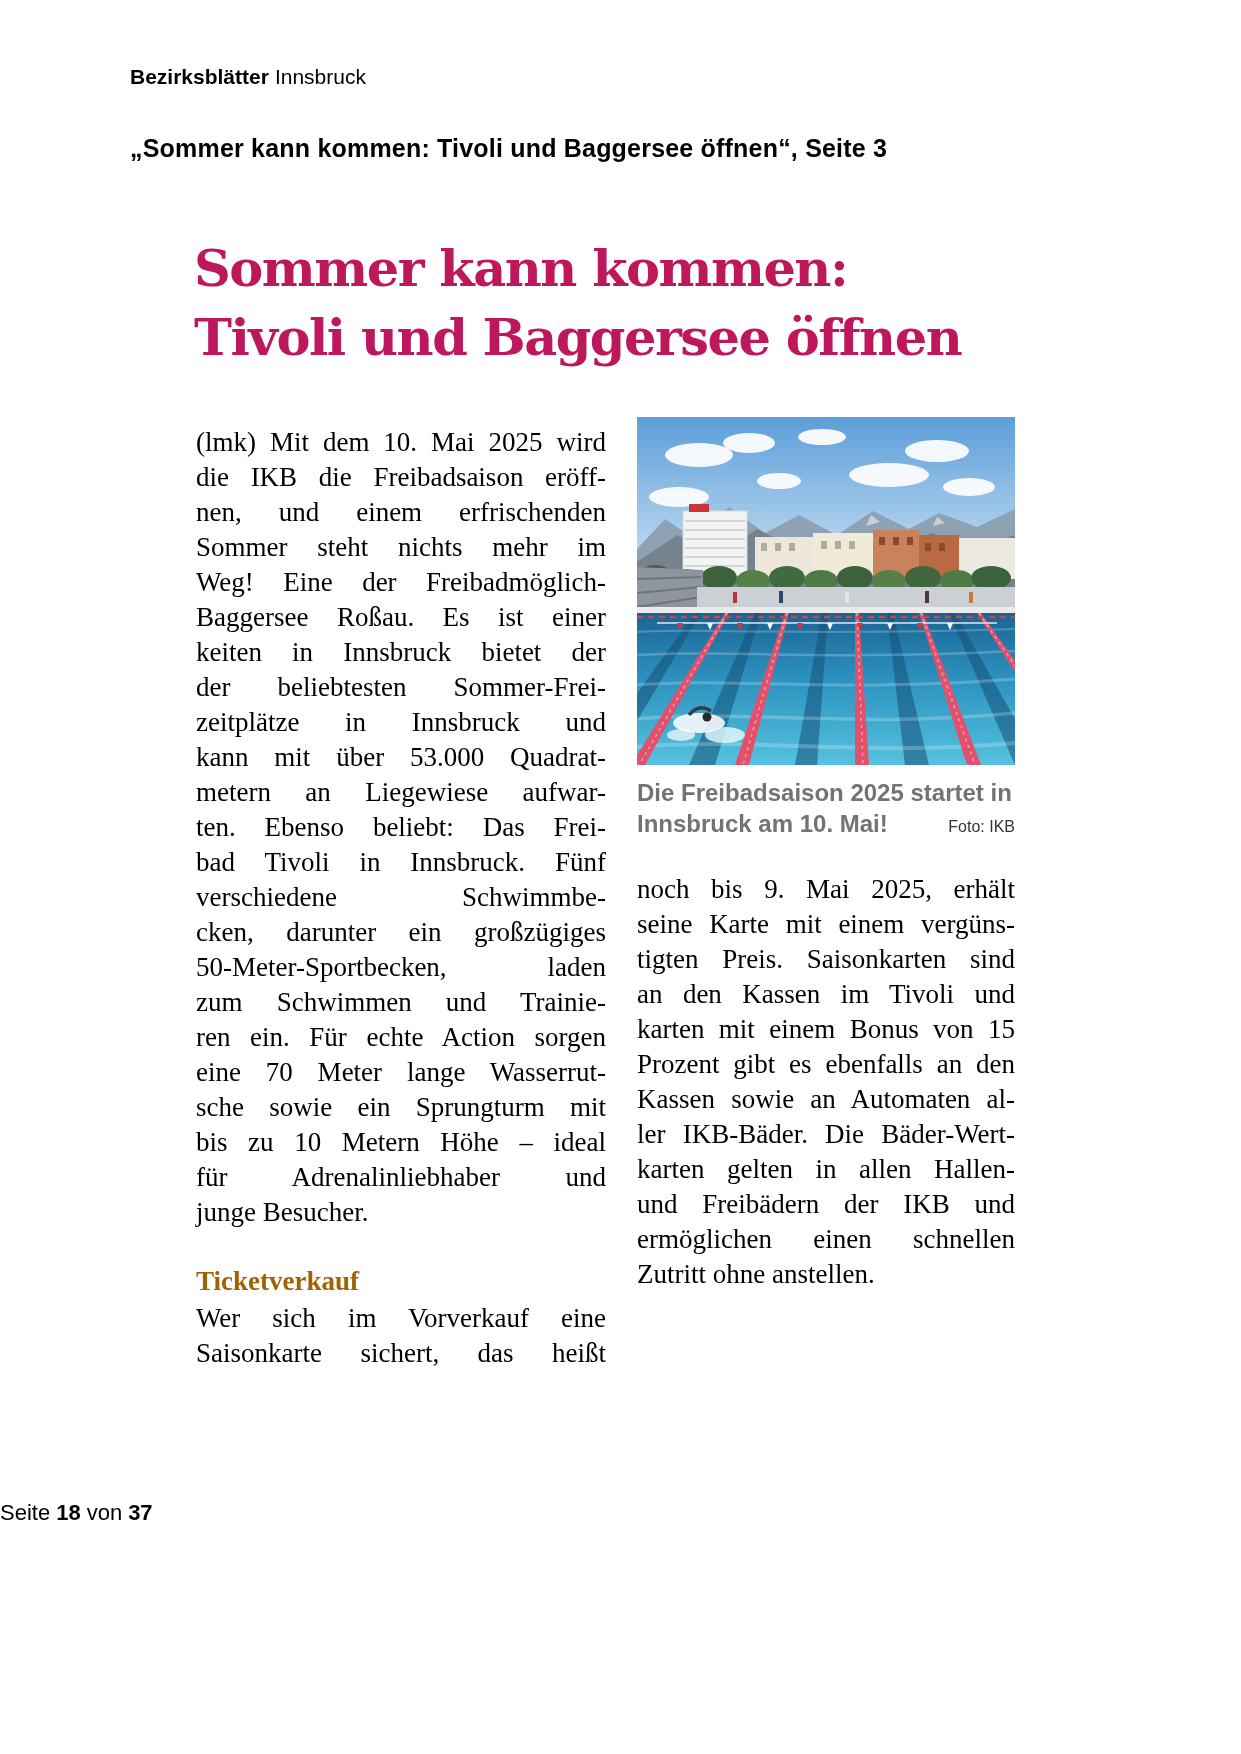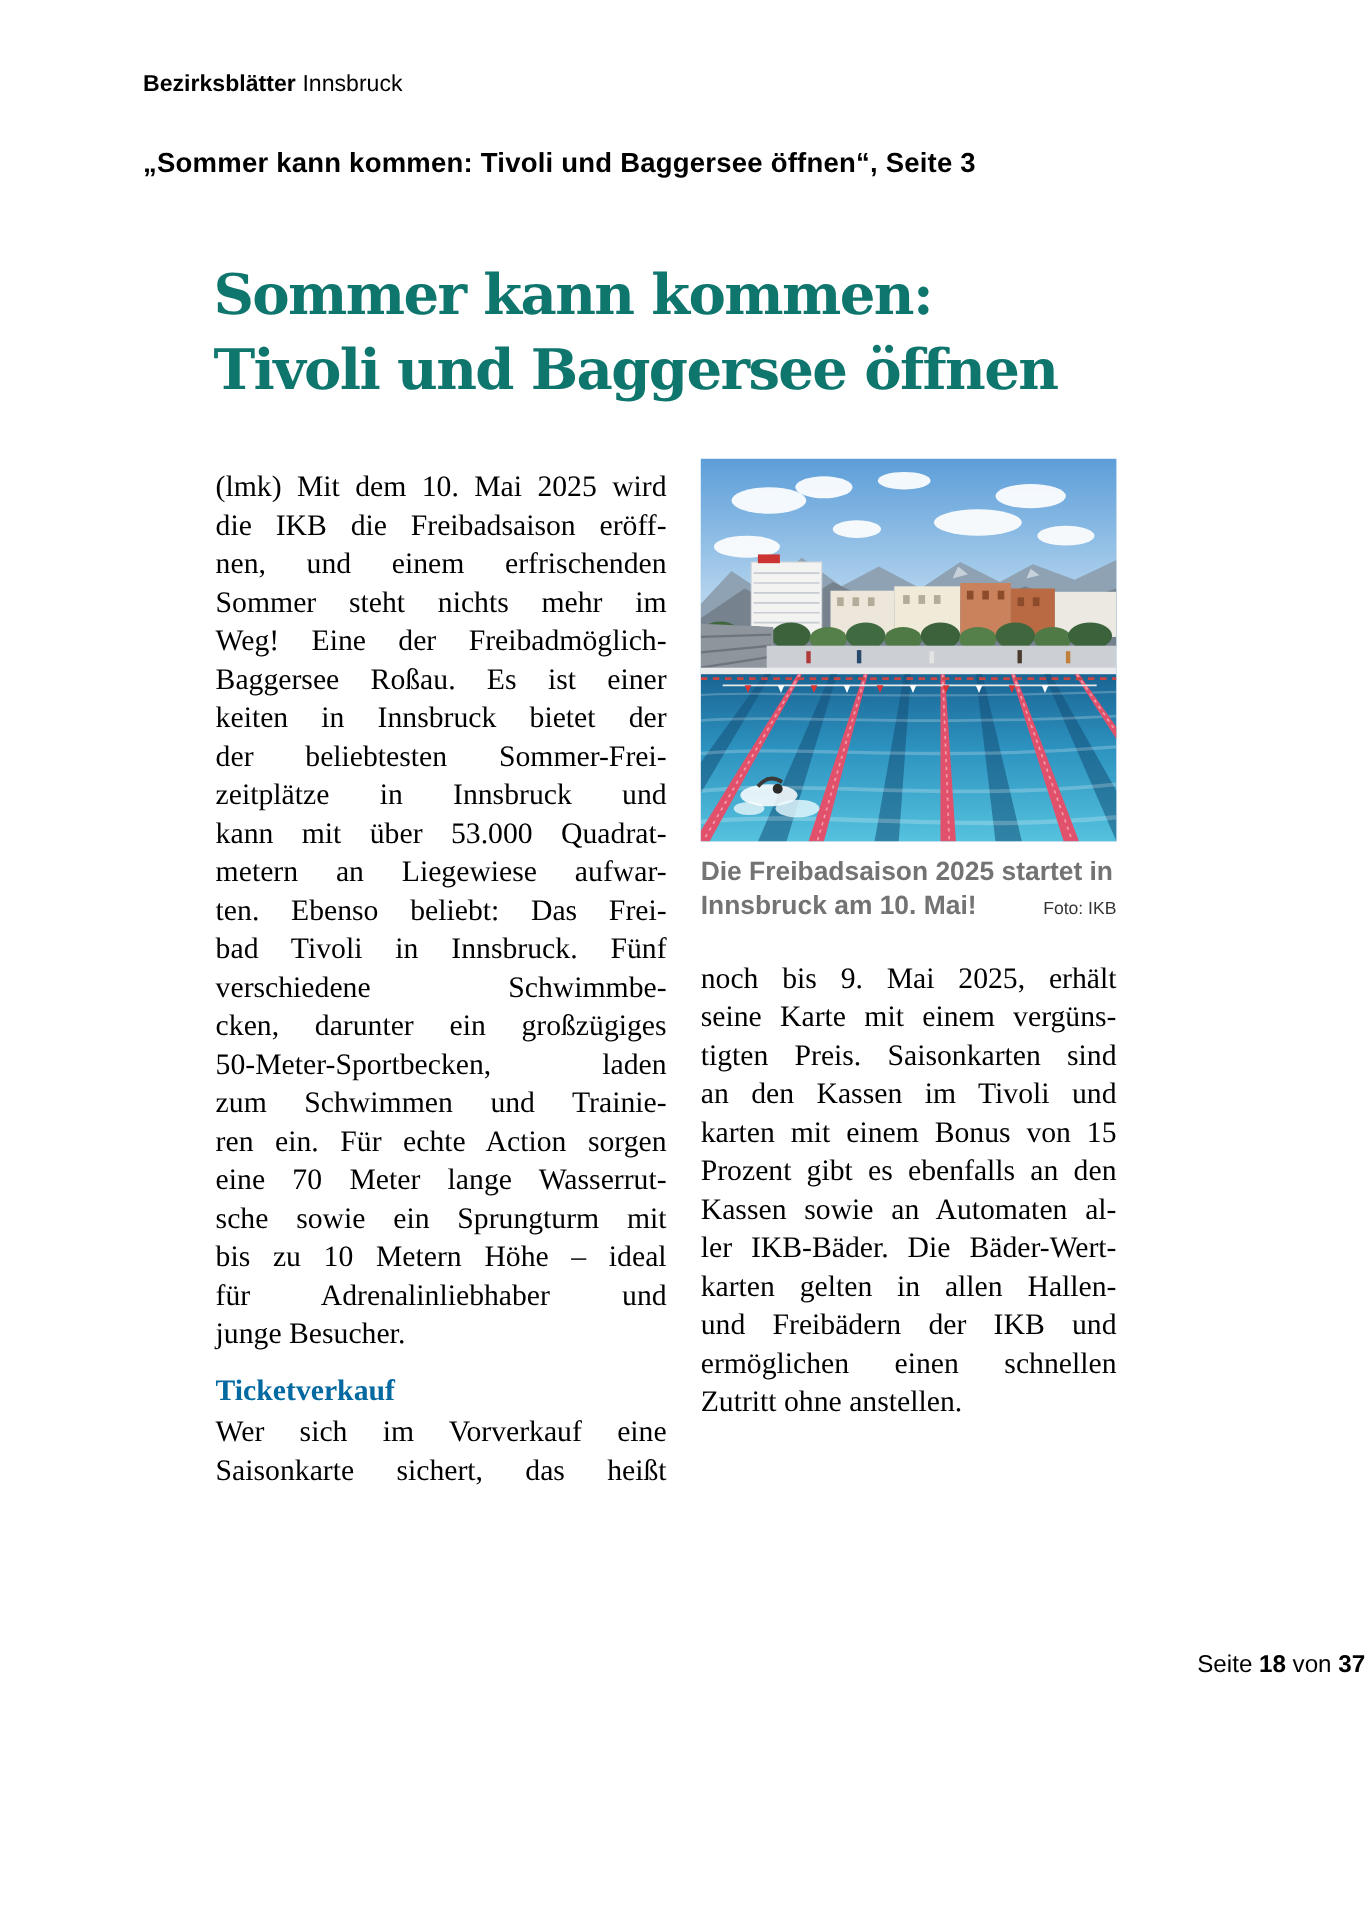--- a/index.html
+++ b/index.html
@@ -10,46 +10,46 @@
   .doc-header{position:absolute;left:130px;top:64px;font-size:21px;line-height:26px;color:#000;}
   .doc-header .brand-bold{font-weight:bold;}
   .doc-header .brand-reg{margin-left:6px;font-weight:normal;}
 
   .teaser{position:absolute;left:130px;top:134px;width:980px;font-size:25px;font-weight:bold;
           color:#000;letter-spacing:0.2px;}
 
   
   .headline{position:absolute;left:194px;top:200px;width:830px;
             font-family:"DejaVu Serif","Liberation Serif",serif;font-weight:bold;
-            font-size:51px;line-height:69px;letter-spacing:-1.5px;color:#0f766e;}
+            font-size:51px;line-height:69px;letter-spacing:-1.5px;color:#be185d;}
 
   .columns{position:absolute;left:196px;top:417px;width:820px;display:flex;}
   .col1{width:410px;padding-top:8px;}
   .col2{width:378px;margin-left:31px;}
 
   .line{font-family:"Liberation Serif",serif;font-size:27px;line-height:35px;color:#000000;
         text-align:justify;text-align-last:justify;white-space:normal;}
   .line.no-just{text-align-last:left;}
 
   .subhead{font-family:"Liberation Serif",serif;font-weight:bold;font-size:27px;line-height:35px;
-           color:#0369a1;margin-top:17px;margin-bottom:2px;}
+           color:#a16207;margin-top:34px;margin-bottom:2px;}
 
   .photo-wrap{width:378px;height:348px;overflow:hidden;background:#9cc4e0;}
   .photo-wrap svg{display:block;}
 
   .caption{margin-top:12px;width:378px;}
   .cap-line{font-family:"Liberation Sans",sans-serif;font-weight:bold;font-size:24px;
             line-height:31px;color:#737373;}
   .cap-row{display:flex;justify-content:space-between;align-items:flex-end;}
   .credit{font-family:"Liberation Sans",sans-serif;font-weight:normal;font-size:16px;
           color:#333;padding-bottom:3px;}
 
   .col2 .body-after-photo{margin-top:33px;}
 
-  .doc-footer{position:absolute;left:0;top:1500px;width:1241px;text-align:right;
+  .doc-footer{position:absolute;left:0;top:1500px;width:1241px;text-align:left;
               font-size:22px;color:#000;}
   .doc-footer b{font-weight:bold;}
   .doc-footer span{font-weight:normal;}
   .doc-footer .sp{display:inline-block;width:6px;}
 </style>
 </head>
 <body>
 
 <div class="page">
 

